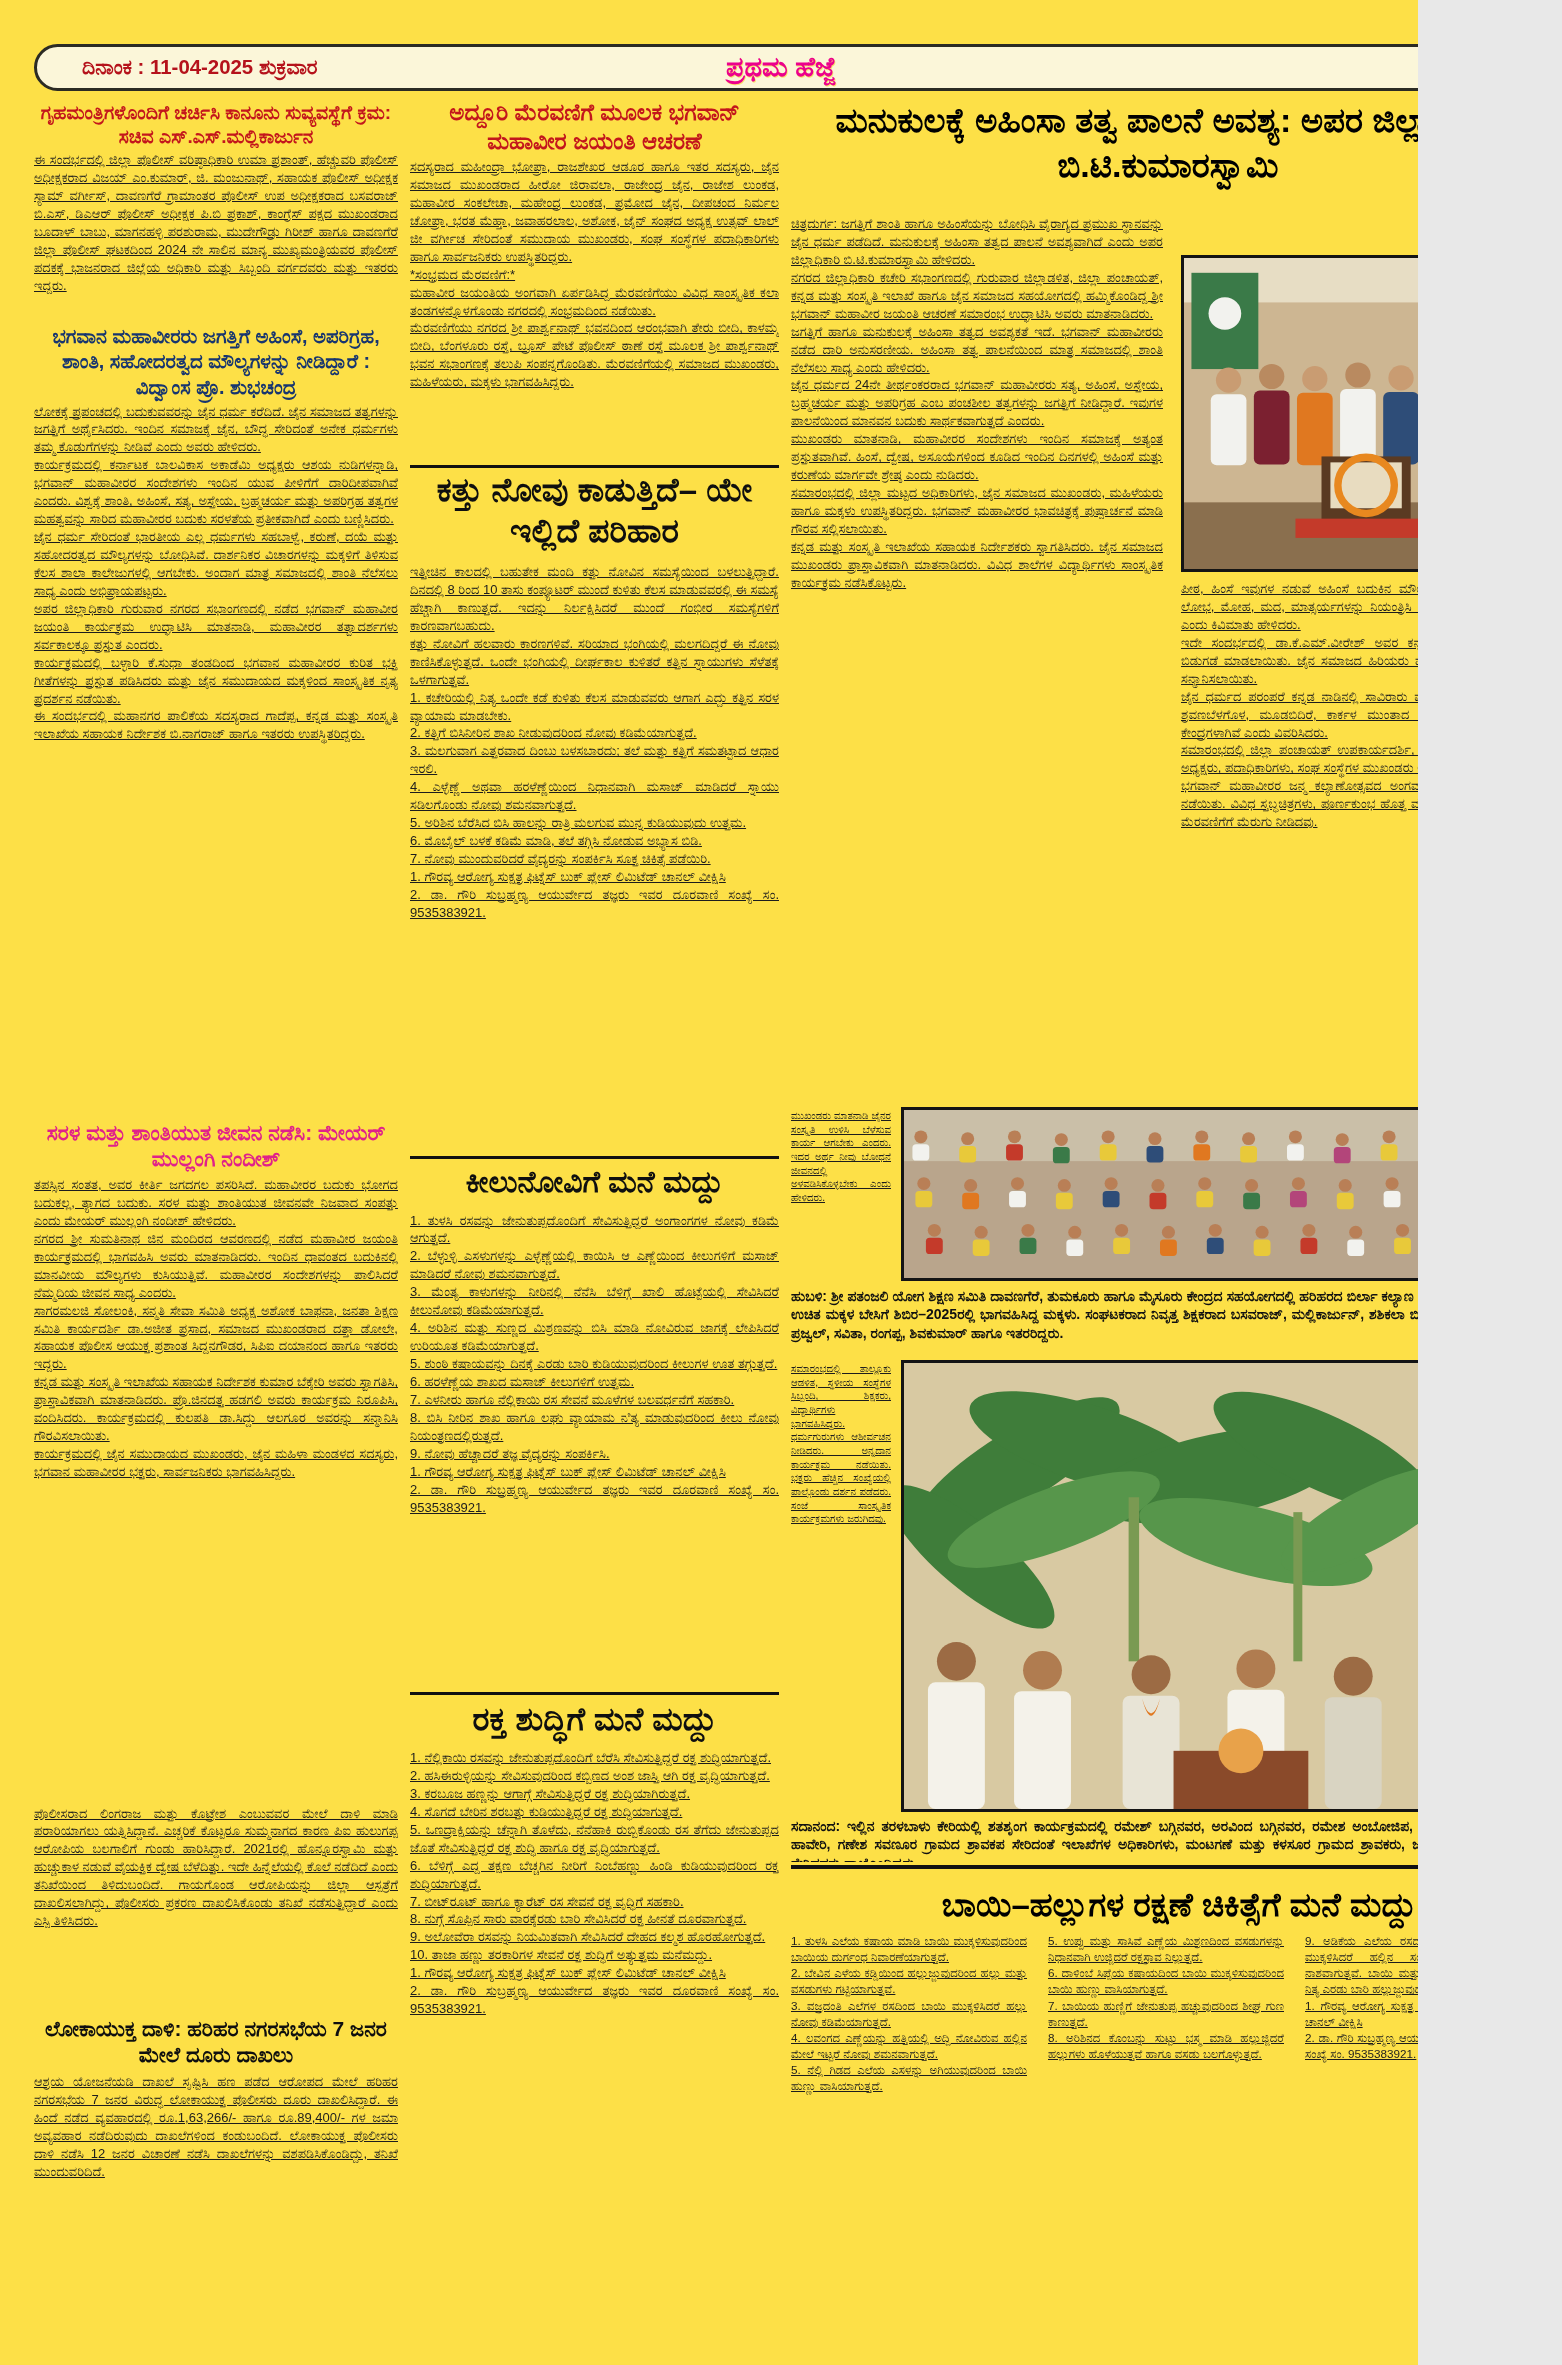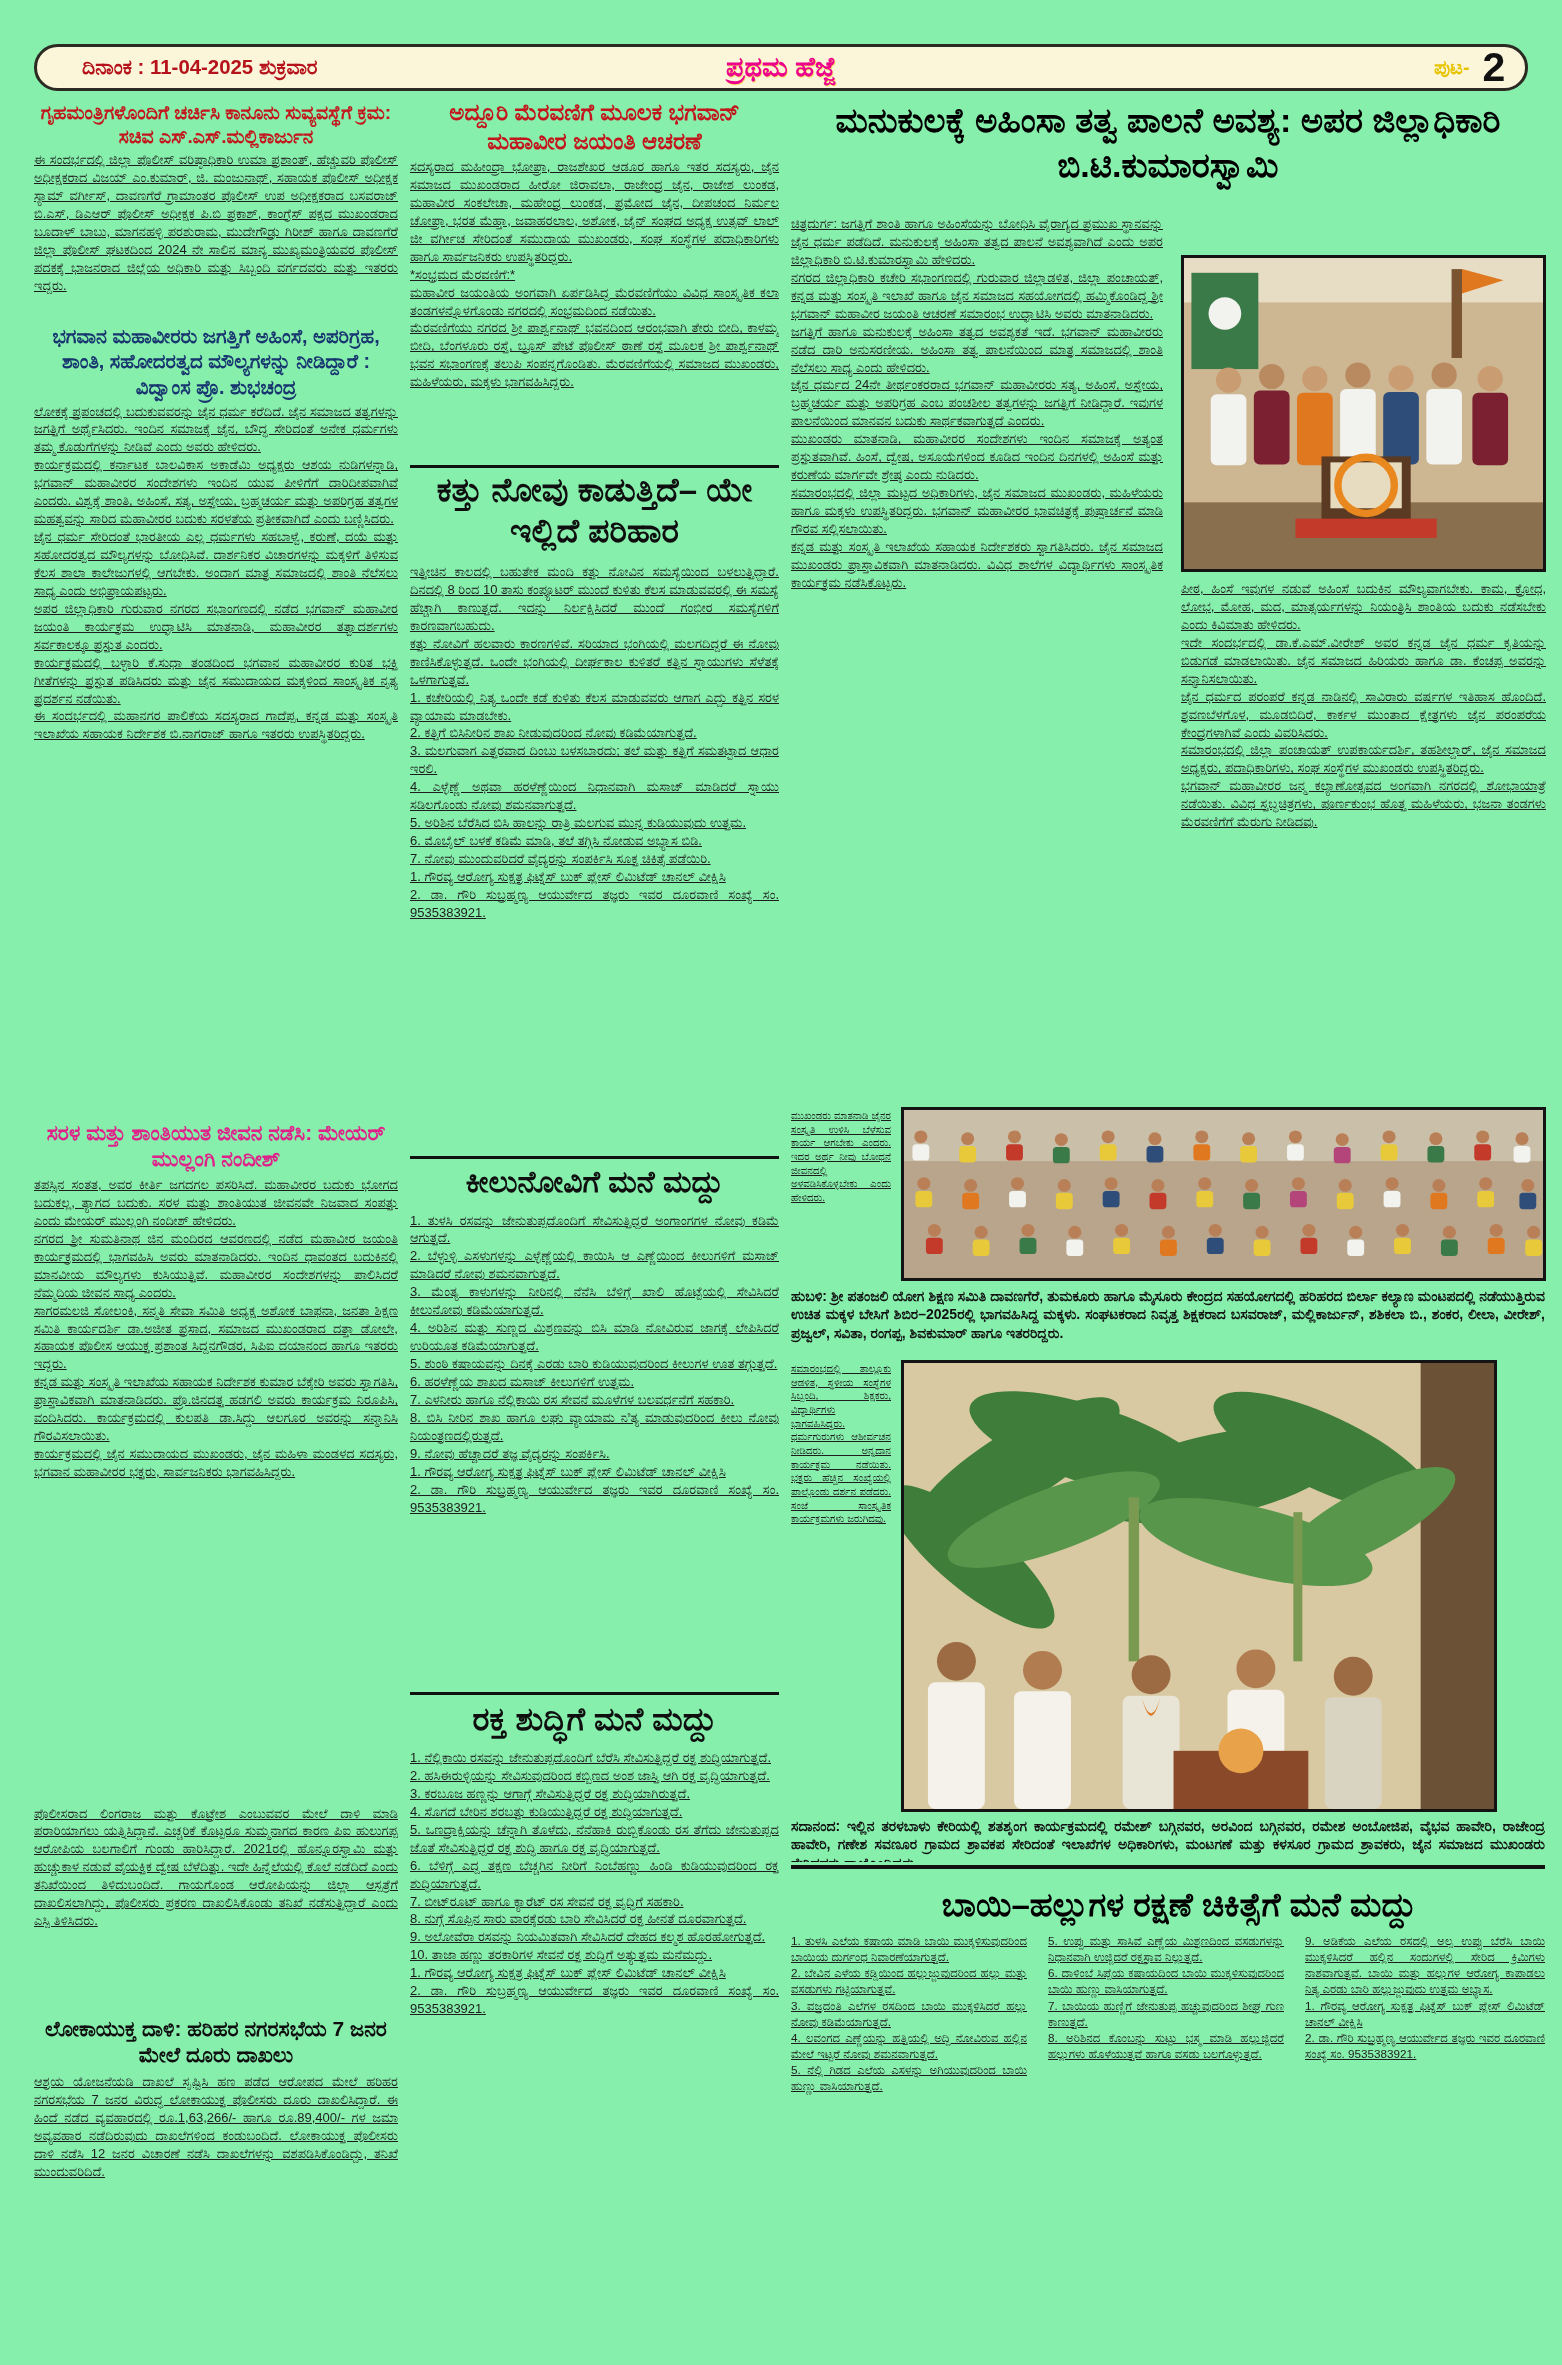--- a/index.html
+++ b/index.html
@@ -1,16 +1,16 @@
 <!DOCTYPE html>
 <html style="font-size:12px"><head>
 <meta charset="utf-8">
 <style>
   html,body{margin:0;padding:0;background:#e8e8e8;}
-  .page{position:relative;width:1562px;height:2366px;background:#86efac;
+  .page{position:relative;width:1418px;height:2366px;background:#fde047;
         font-family:"Liberation Sans","DejaVu Sans",sans-serif;color:#1d1d1d;overflow:hidden;}
   
   .header{position:absolute;left:34px;top:44px;width:1494px;height:47px;
           background:#fbf6d9;border:3.8px solid #2b2b24;border-radius:26px;
           box-sizing:border-box;display:flex;align-items:center;}
   .header .date{color:#b5121b;font-weight:bold;font-size:20.4px;padding-left:45px;white-space:nowrap;}
   .header .masthead{position:absolute;left:0;right:0;text-align:center;color:#ec008c;
           font-weight:bold;font-size:27px;text-shadow:0.8px 0.8px 0 #f7e36b;}
   .header .pageno{margin-left:auto;padding-right:19.7px;display:flex;align-items:center;gap:13px;z-index:2;}
   .header .pl{color:#e8c400;font-weight:bold;font-size:19.7px;}

